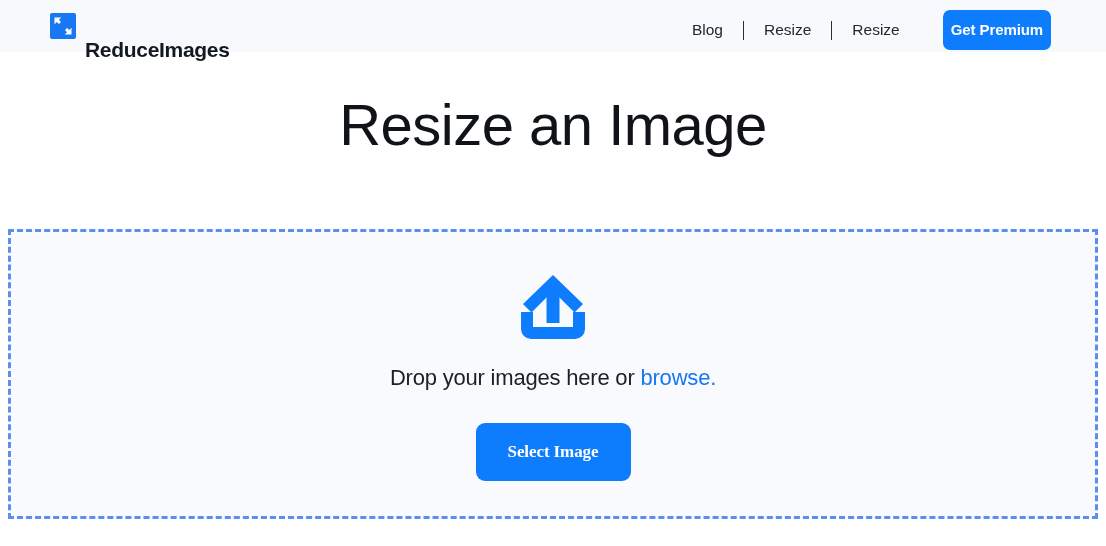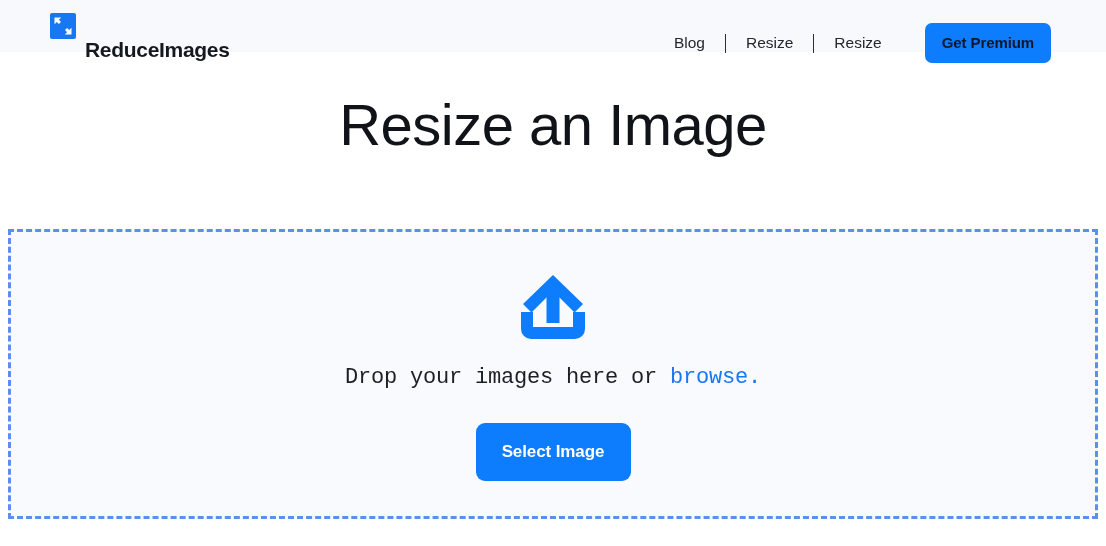--- a/index.html
+++ b/index.html
@@ -50,21 +50,21 @@
     color: #14181f;
     letter-spacing: -0.3px;
     line-height: 1;
     white-space: nowrap;
     margin-top: 46px;
   }
 
   .nav {
     position: absolute;
     right: 55px;
-    top: 17px;
+    top: 4px;
     height: 52px;
     display: flex;
     align-items: center;
     gap: 0;
   }
 
   .nav-link {
     font-size: 15.5px;
     color: #23272e;
     text-decoration: none;
@@ -77,27 +77,27 @@
   .nav-sep {
     width: 1px;
     height: 19px;
     background: #2b2f36;
     flex: none;
   }
 
   .btn-premium {
     margin-left: 23px;
     background: #0d7cfd;
-    color: #0f172a;
+    color: #ffffff;
     font-size: 15px;
     font-weight: bold;
     letter-spacing: -0.1px;
     border: none;
     border-radius: 7px;
-    padding: 0 17px;
+    padding: 0 8px;
     height: 40px;
     line-height: 40px;
     white-space: nowrap;
     cursor: pointer;
     font-family: "Liberation Sans", sans-serif;
   }
 
   
   .page-title {
     text-align: center;
@@ -131,42 +131,41 @@
     display: block;
   }
 
   .drop-text {
     margin-top: 27px;
     font-size: 22px;
     color: #1b1f26;
     letter-spacing: -0.2px;
     line-height: 1;
     white-space: nowrap;
-    font-family: Liberation Mono, monospace;
   }
 
   .browse-link {
     color: #1877f2;
     text-decoration: none;
     cursor: pointer;
   }
 
   .btn-select {
     margin-top: 34px;
     background: #0d7cfd;
     color: #ffffff;
     font-size: 17px;
     font-weight: bold;
     letter-spacing: -0.1px;
     border: none;
     border-radius: 9px;
     width: 155px;
     height: 58px;
     cursor: pointer;
-    font-family: Liberation Sans, sans-serif;
+    font-family: Liberation Serif, serif;
   }
 </style>
 </head>
 <body>
 
 <header class="site-header">
 
   <div class="brand">
     <span class="brand-mark">
       <svg width="26" height="26" viewBox="0 0 26 26" aria-hidden="true">

